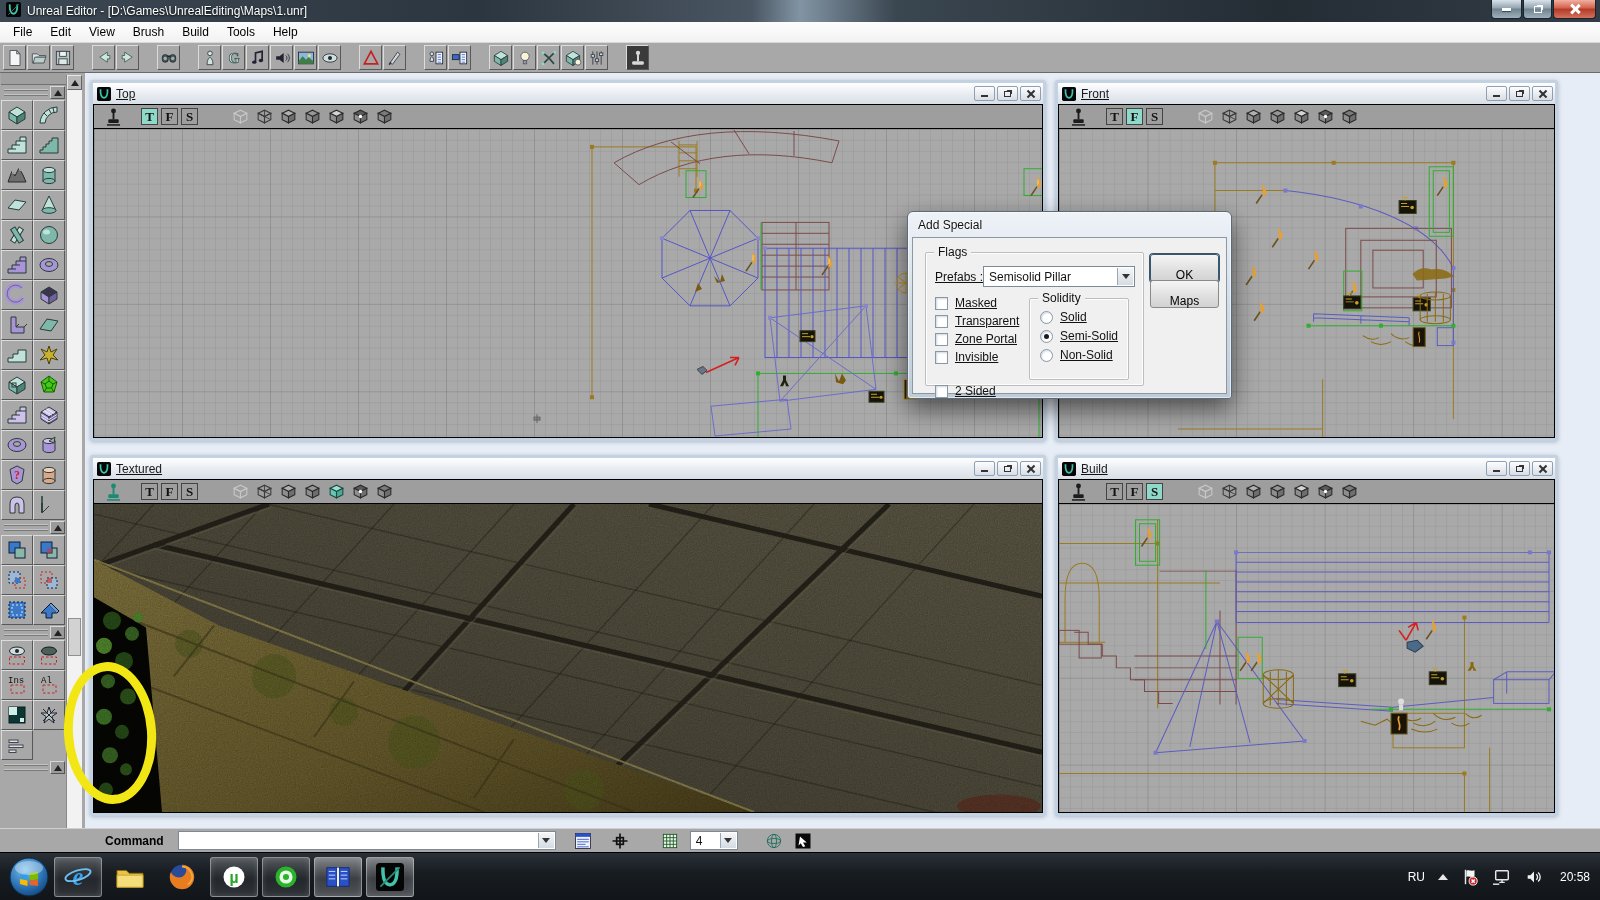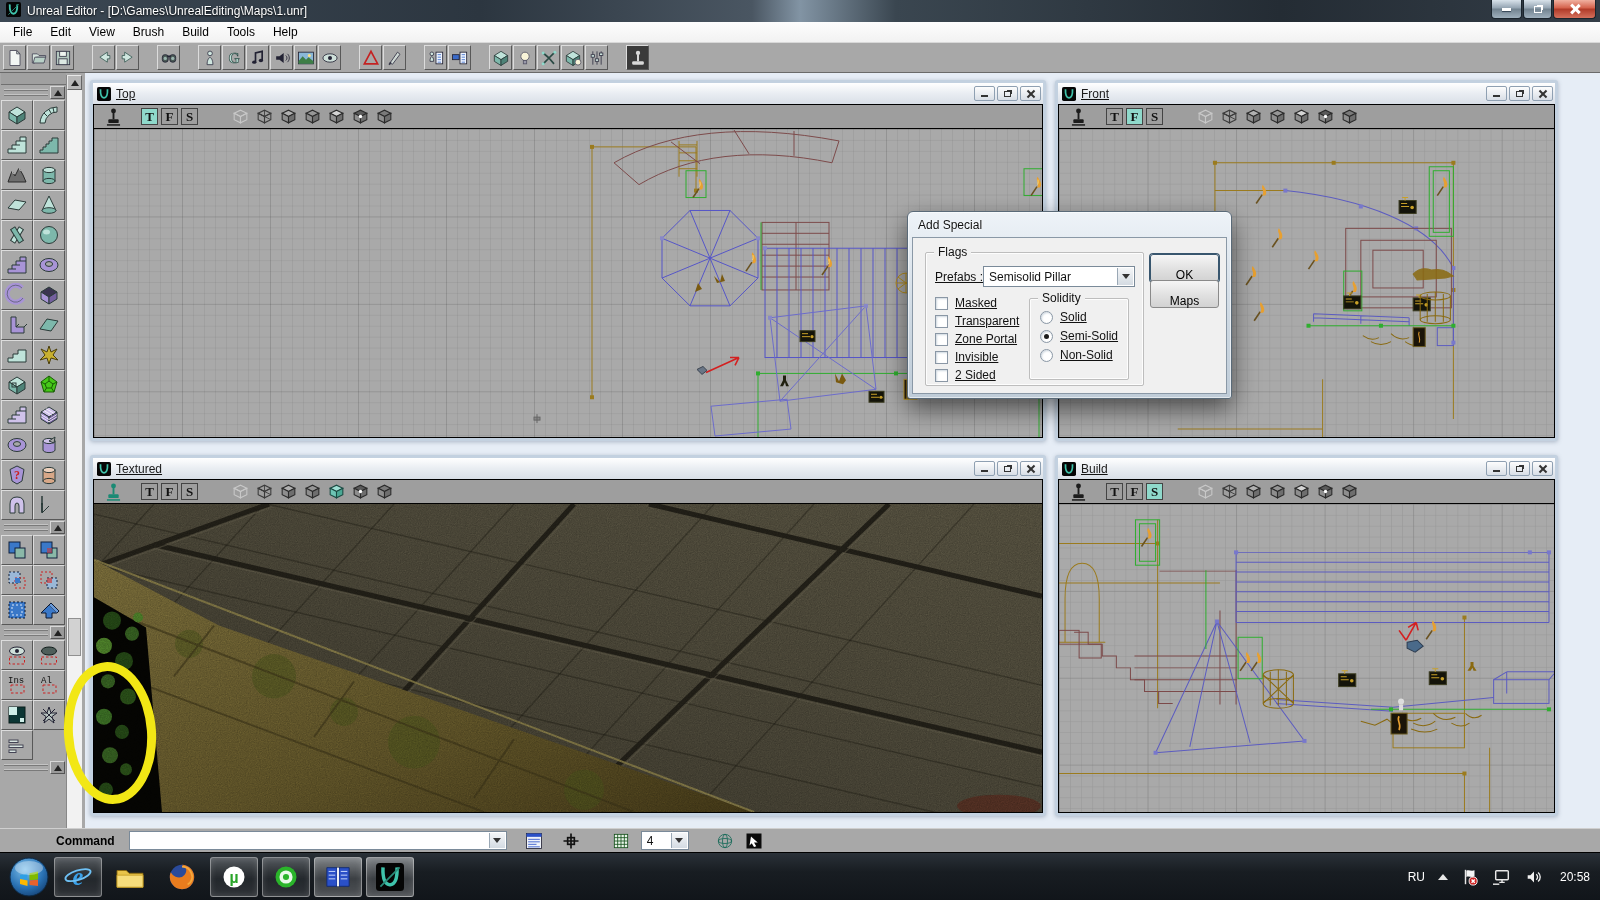--- a/index.html
+++ b/index.html
@@ -68,21 +68,21 @@
   .checkbox{width:13px;height:13px;background:#fff;border:1px solid #8a97a5;margin-right:7px;box-shadow:inset 1px 1px 2px #cfd8e0;}
   .radio{width:13px;height:13px;border-radius:50%;background:#fff;border:1px solid #8a97a5;margin-right:7px;position:relative;box-shadow:inset 1px 1px 2px #cfd8e0;}
   .radio.sel::after{content:"";position:absolute;left:3px;top:3px;width:5px;height:5px;border-radius:50%;background:#1c1c1c;}
   .combo{height:21px;background:#fff;border:1px solid #7a8a99;display:flex;align-items:center;position:relative;padding-left:5px;}
   .combo .arrowbox{position:absolute;right:1px;top:1px;bottom:1px;width:16px;background:linear-gradient(#f4f6f8,#d4dbe2);border-left:1px solid #9aa8b5;display:flex;align-items:center;justify-content:center;}
   .tri-dn-s{width:0;height:0;border-left:4px solid transparent;border-right:4px solid transparent;border-top:5px solid #333;}
   .dlg-btn{position:absolute;left:237px;width:69px;height:23px;background:linear-gradient(#f6f6f6,#e2e2e2 50%,#d2d2d2);border:1px solid #8a8a8a;border-radius:3px;font-size:12px;padding:13px;}
   .dlg-btn.default{box-shadow:0 0 0 1px #38566e;border-color:#38566e;}
   
   .cmdbar{position:absolute;left:0;top:828px;width:1600px;height:24px;background:#a8a8a8;border-top:1px solid #cfcfcf;display:flex;align-items:center;z-index:6;}
-  .cmd-label{margin-left:56px;font-weight:bold;color:#000;}
+  .cmd-label{margin-left:105px;font-weight:bold;color:#000;}
   .cmd-combo{width:378px;height:19px;margin-left:14px;}
   .cmd-icon-btn{margin-left:16px;background:none;border:none;padding:0;display:flex;}
   .cmd-grid-combo{width:48px;height:19px;margin-left:10px;}
   
   .taskbar{position:absolute;left:0;top:852px;width:1600px;height:48px;background:linear-gradient(#2a3138,#181d22 40%,#11151a);border-top:1px solid #000;z-index:70;display:flex;align-items:center;}
   .orb{width:42px;height:42px;margin-left:8px;border:none;background:none;padding:0;}
   .task-item{width:48px;height:40px;margin-left:4px;display:flex;align-items:center;justify-content:center;border-radius:3px;border:none;background:none;padding:0;}
   .task-item.boxed{border:1px solid rgba(255,255,255,.4);background:linear-gradient(rgba(255,255,255,.22),rgba(255,255,255,.06) 55%,rgba(255,255,255,.12));box-shadow:inset 0 0 6px rgba(255,255,255,.15);}
   .task-item.active{background:linear-gradient(rgba(255,255,255,.42),rgba(255,255,255,.16) 55%,rgba(255,255,255,.26));}
   .tray{position:absolute;right:10px;top:0;height:48px;display:flex;align-items:center;gap:13px;color:#fff;}
@@ -1418,21 +1418,21 @@
           <span>Transparent</span>
         </div>
       <div class="dlg-row" style="left:22px;top:94px;">
           <span class="checkbox"></span>
           <span>Zone Portal</span>
         </div>
       <div class="dlg-row" style="left:22px;top:112px;">
           <span class="checkbox"></span>
           <span>Invisible</span>
         </div>
-      <div class="dlg-row" style="left:22px;top:130px;">
+      <div class="dlg-row" style="left:22px;top:146px;">
           <span class="checkbox"></span>
           <span>2 Sided</span>
         </div>
       <div class="groupbox" style="left:116px;top:60px;width:100px;height:82px;">
         <span class="gb-label plain">Solidity</span>
         <div class="dlg-row" style="left:10px;top:11px;">
             <span class="radio"></span>
             <span>Solid</span>
           </div>
         <div class="dlg-row" style="left:10px;top:30px;">

